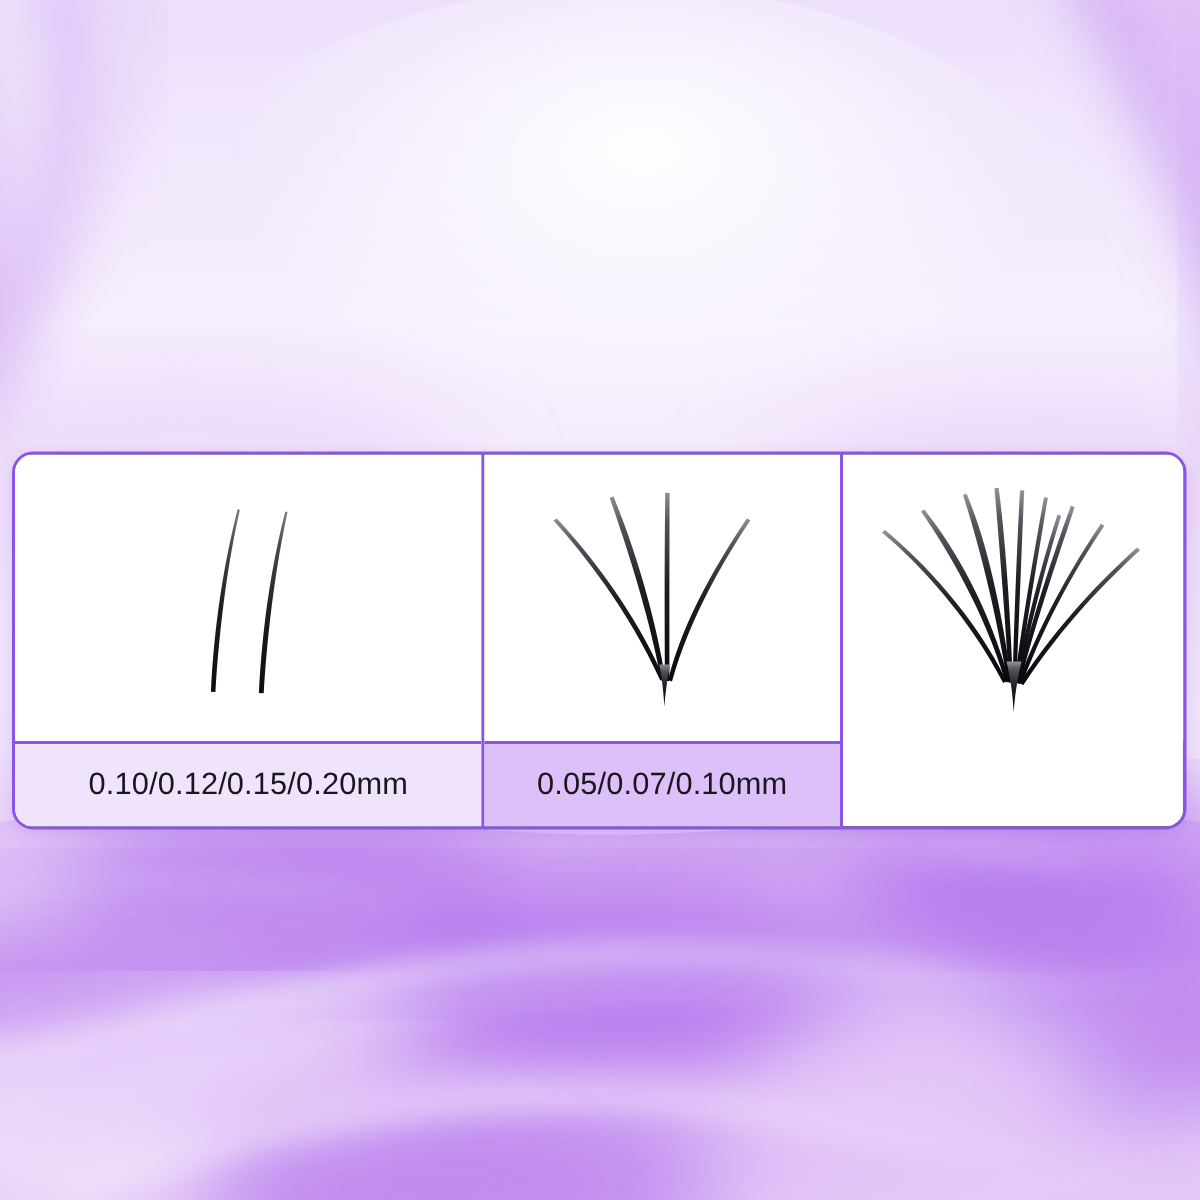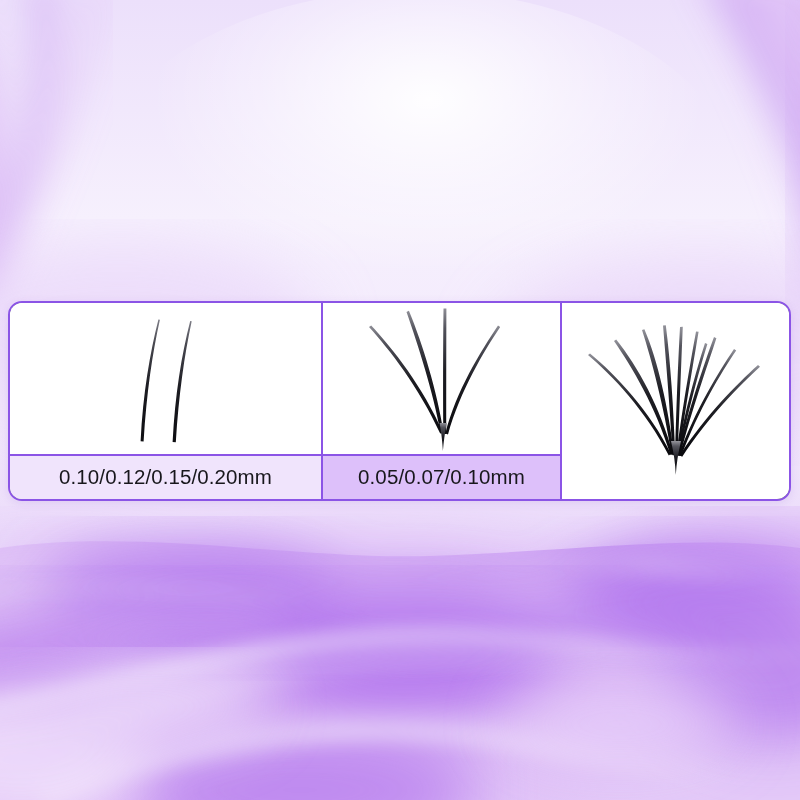--- a/index.html
+++ b/index.html
@@ -23,21 +23,21 @@
     width: 800px;
     height: 800px;
   }
 
   
   #spec-card {
     position: absolute;
     left: 8px;
     top: 301px;
     width: 783px;
-    height: 200px;
+    height: 252px;
     box-sizing: border-box;
     border: 2px solid var(--border, #8b54e6);
     border-radius: 14px;
     background: #0f172a;
     overflow: hidden;
     display: flex;
     flex-direction: row;
     box-shadow: 0 2px 9px rgba(120, 70, 190, 0.13);
   }
 

